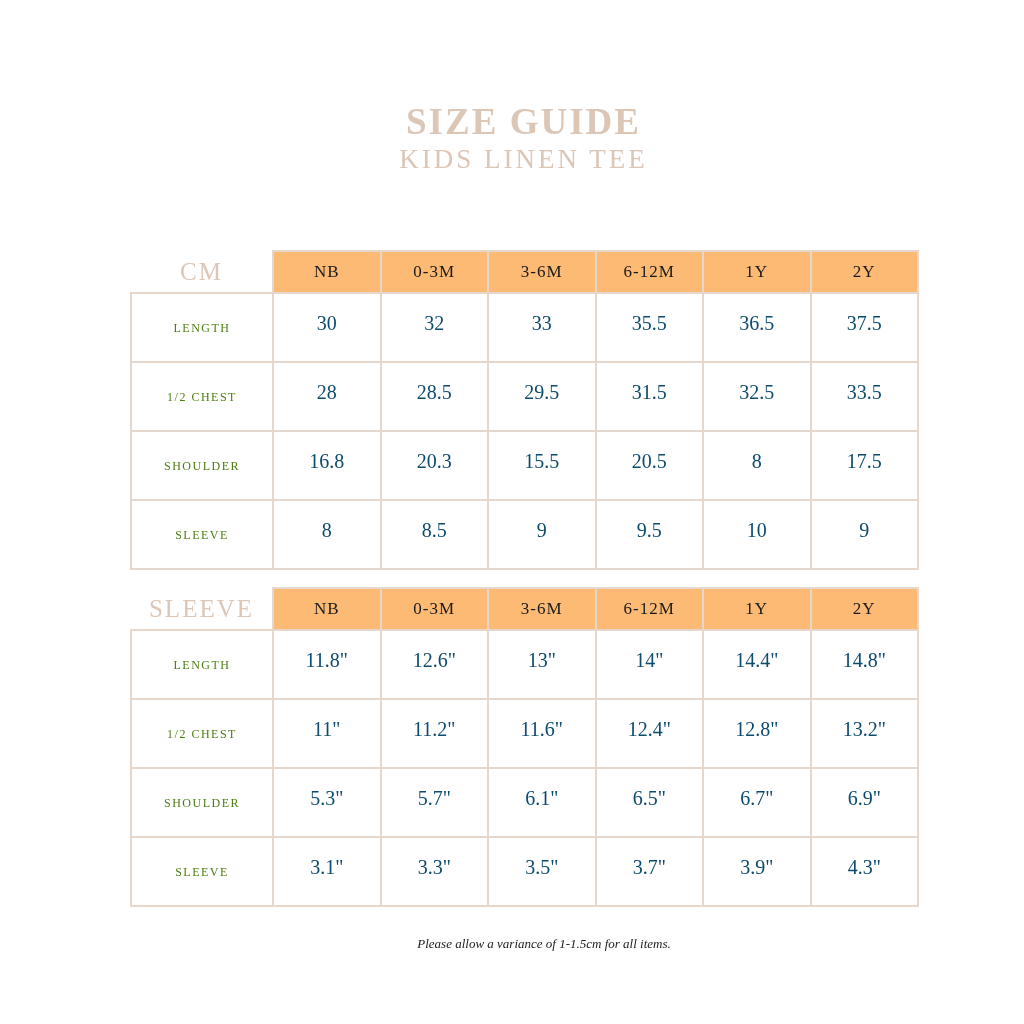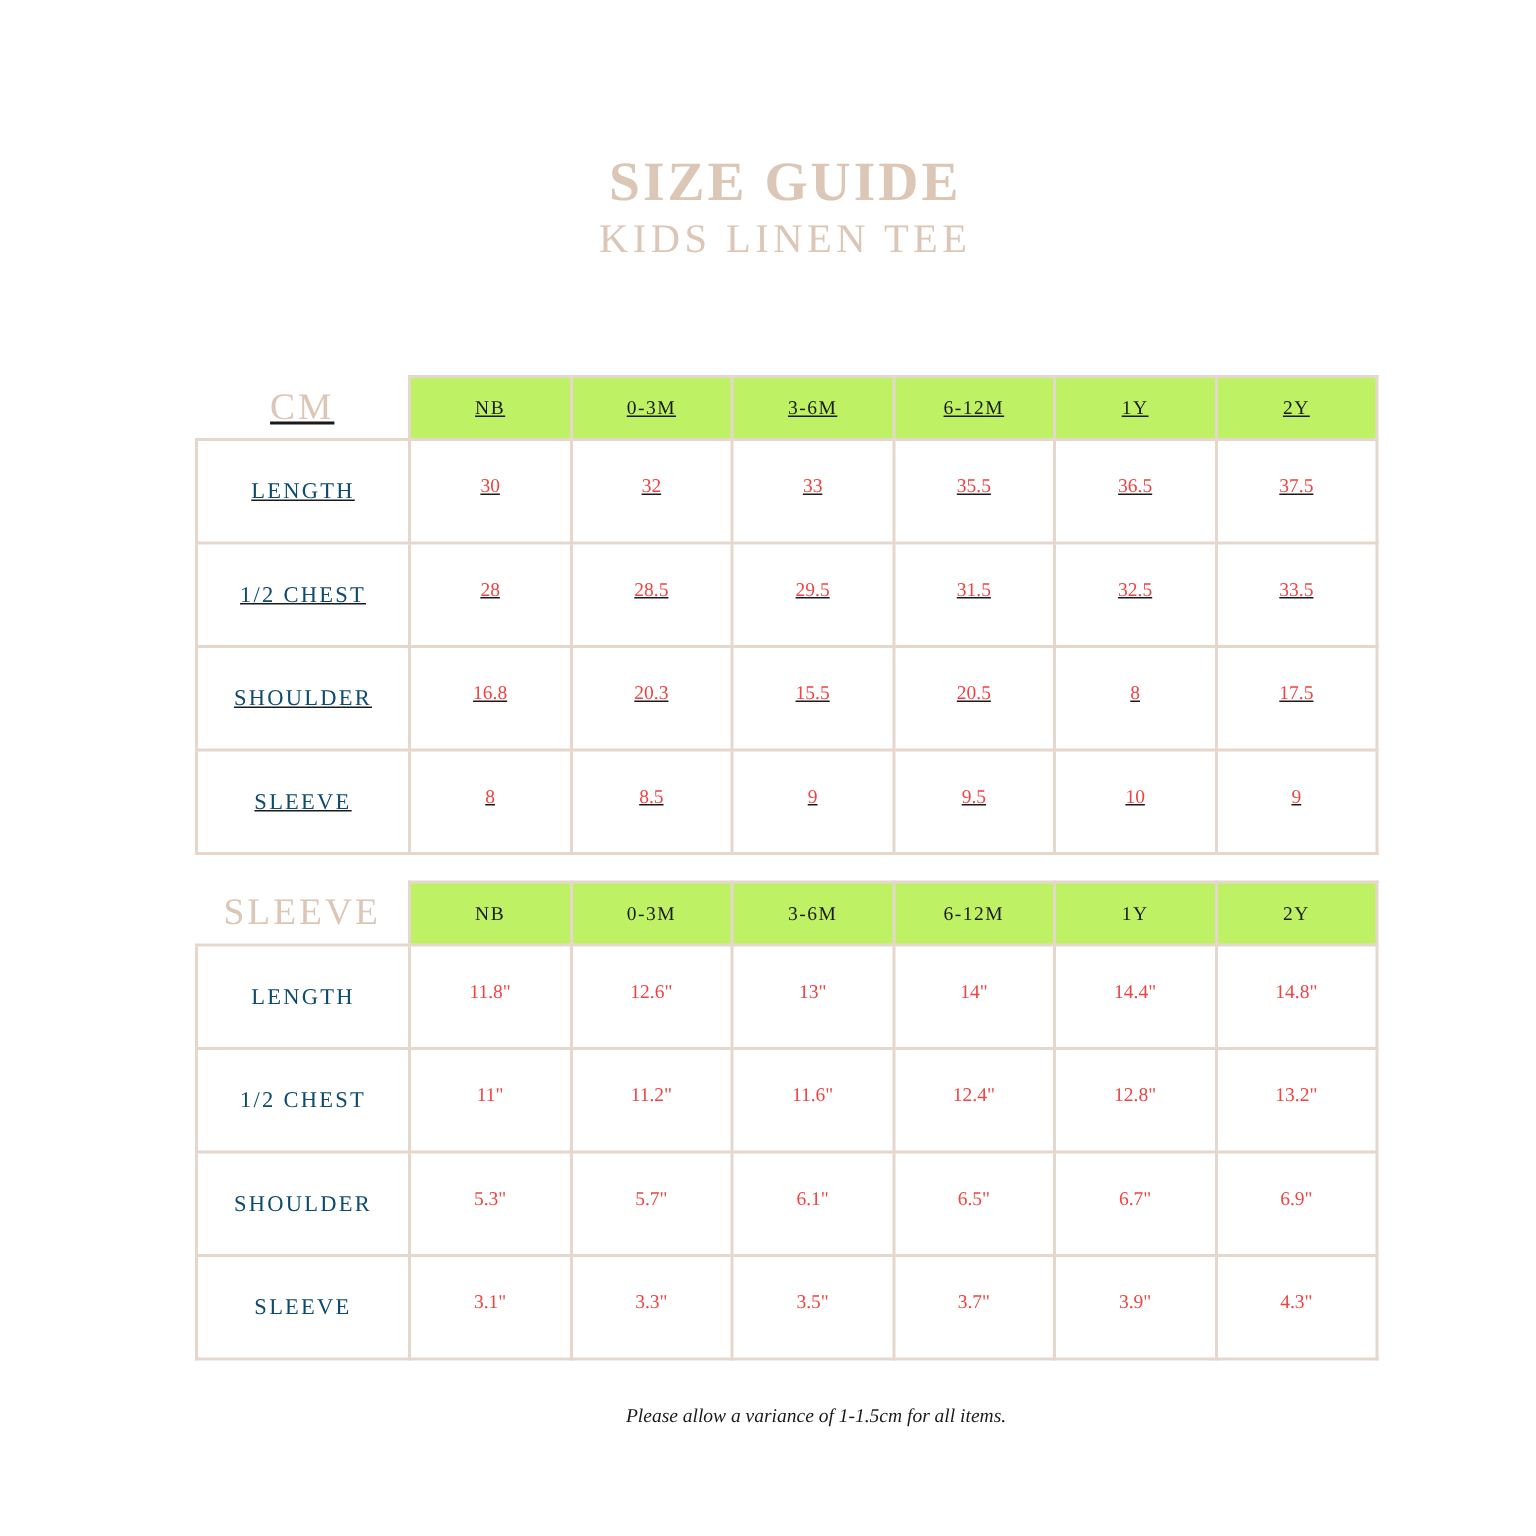--- a/index.html
+++ b/index.html
@@ -53,46 +53,46 @@
       border-bottom: 2px solid #e6d7cc;
       background: #ffffff;
       color: #dcc6b6;
       font-size: 25px;
       letter-spacing: 2px;
       text-align: center;
       vertical-align: middle;
       padding-top: 0;
     }
     .size-table th.size-head {
-      background: #bef264;
+      background: #fdba74;
       height: 40px;
-      font-size: 13px;
+      font-size: 17px;
       letter-spacing: 1px;
       color: #1a1a1a;
     }
     .size-table td.row-label {
-      font-size: 15px;
+      font-size: 12px;
       letter-spacing: 1.5px;
+      color: #4d7c0f;
+    }
+    .size-table td.val {
+      font-size: 20px;
       color: #0c4a6e;
-    }
-    .size-table td.val {
-      font-size: 13px;
-      color: #ef4444;
       vertical-align: middle;
       padding-bottom: 8px;
     }
     .size-table tr.body-row td {
       height: 59px;
     }
     .size-table td.row-label {
       padding-top: 2px;
     }
     col.label-col { width: 142px; }
     col.size-col { width: 107.5px; }
-    #table-cm { top: 250px; text-decoration: underline; }
+    #table-cm { top: 250px; }
     #table-in { top: 587px; }
     .footnote {
       position: absolute;
       top: 936px;
       left: 0;
       width: 1088px;
       text-align: center;
       font-style: italic;
       font-size: 13px;
       color: #1a1a1a;

